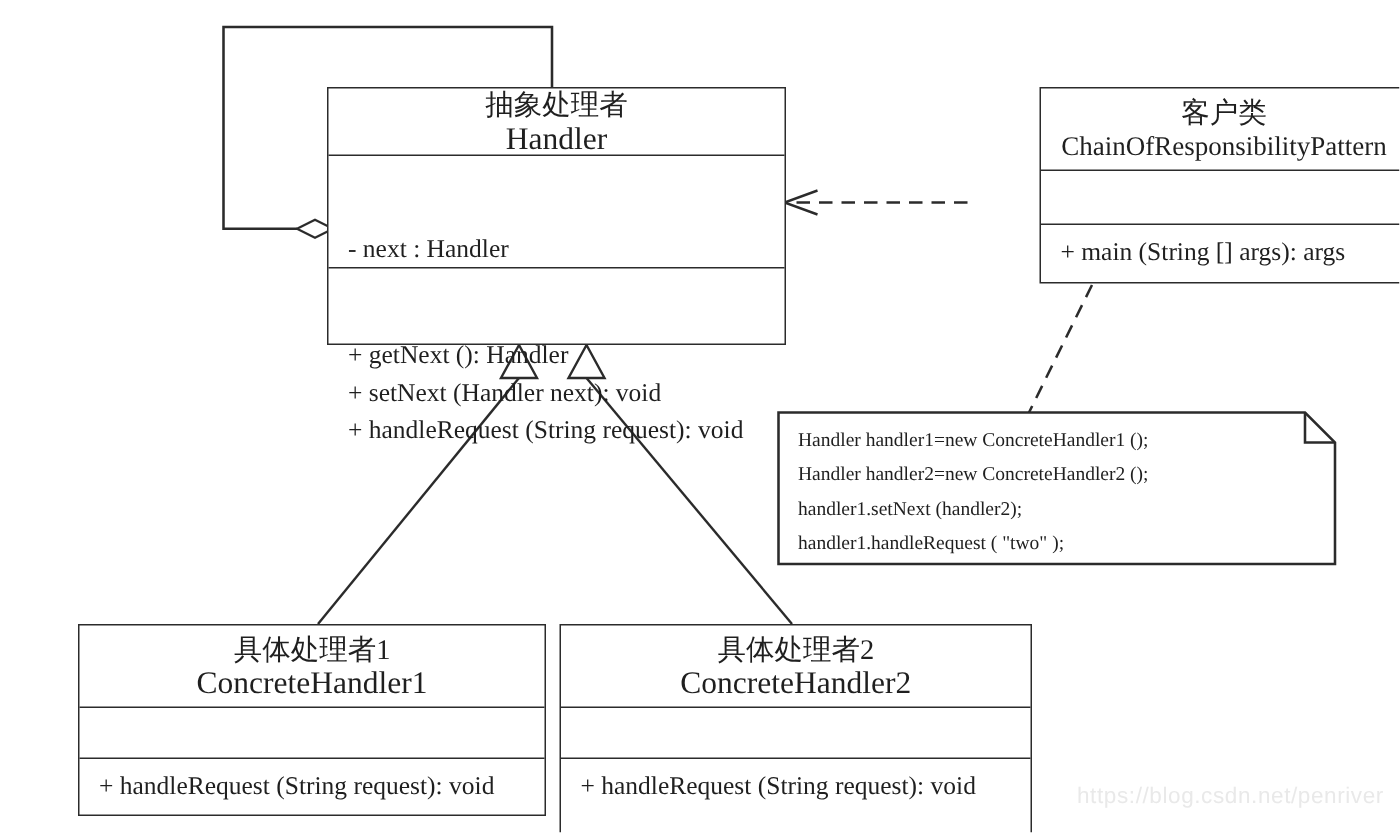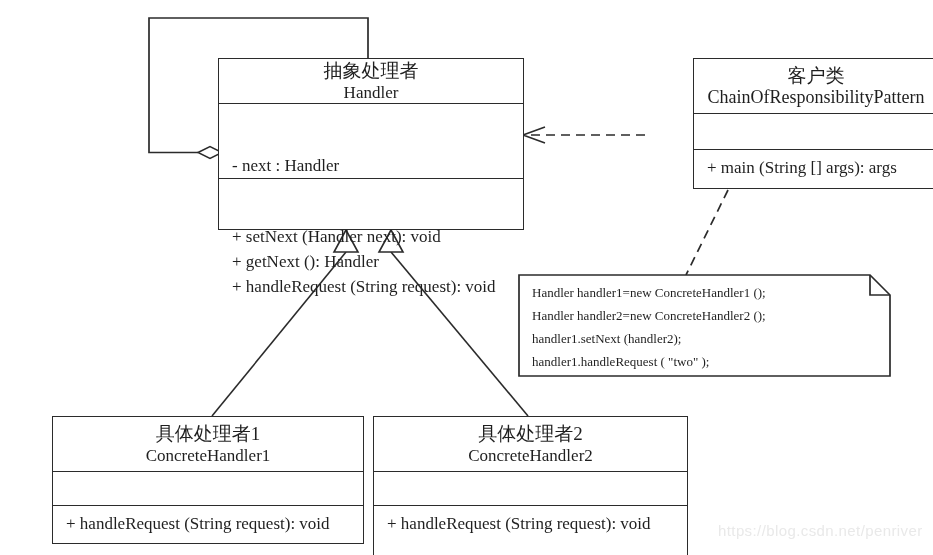--- a/index.html
+++ b/index.html
@@ -32,21 +32,21 @@
   }
   .compartment.with-divider { border-bottom: 1.7px solid #2b2b2b; }
   .title-comp {
     display: flex;
     flex-direction: column;
     align-items: center;
     justify-content: center;
     text-align: center;
   }
   .name-cn { font-size: 19px; line-height: 23px; }
-  .name-en { font-size: 17px; line-height: 21px; }
+  .name-en { font-size: 21px; line-height: 21px; }
   .member-line {
     font-size: 17px;
     line-height: 25px;
     padding-left: 13px;
     white-space: nowrap;
   }
   .attrs-comp .member-line, .single-line { line-height: 25px; }
   .pad-center-36 { padding-top: 5px; }
   .methods-pad { padding-top: 1px; }
   .note-text {
@@ -107,22 +107,22 @@
 
   <div class="uml-class" style="left:218px; top:58px; width:306px; height:172px;gap:44px;">
     <div class="compartment with-divider title-comp" style="height:57px;">
       <div class="name-cn">抽象处理者</div>
       <div class="name-en">Handler</div>
     </div>
     <div class="compartment with-divider attrs-comp pad-center-36" style="height:36px;">
       <div class="member-line">- next : Handler</div>
     </div>
     <div class="compartment methods-pad" style="flex:1;">
+      <div class="member-line">+ getNext (): Handler</div>
       <div class="member-line">+ setNext (Handler next): void</div>
-      <div class="member-line">+ getNext (): Handler</div>
       <div class="member-line">+ handleRequest (String request): void</div>
     </div>
   </div>
 
   <div class="uml-class" style="left:645px; top:58px; width:246px; height:131px;margin-left:48px;">
     <div class="compartment with-divider title-comp" style="height:55px;">
       <div class="name-cn">客户类</div>
       <div class="name-en" style="font-size:18px;">ChainOfResponsibilityPattern</div>
     </div>
     <div class="compartment with-divider" style="height:36px;"></div>

